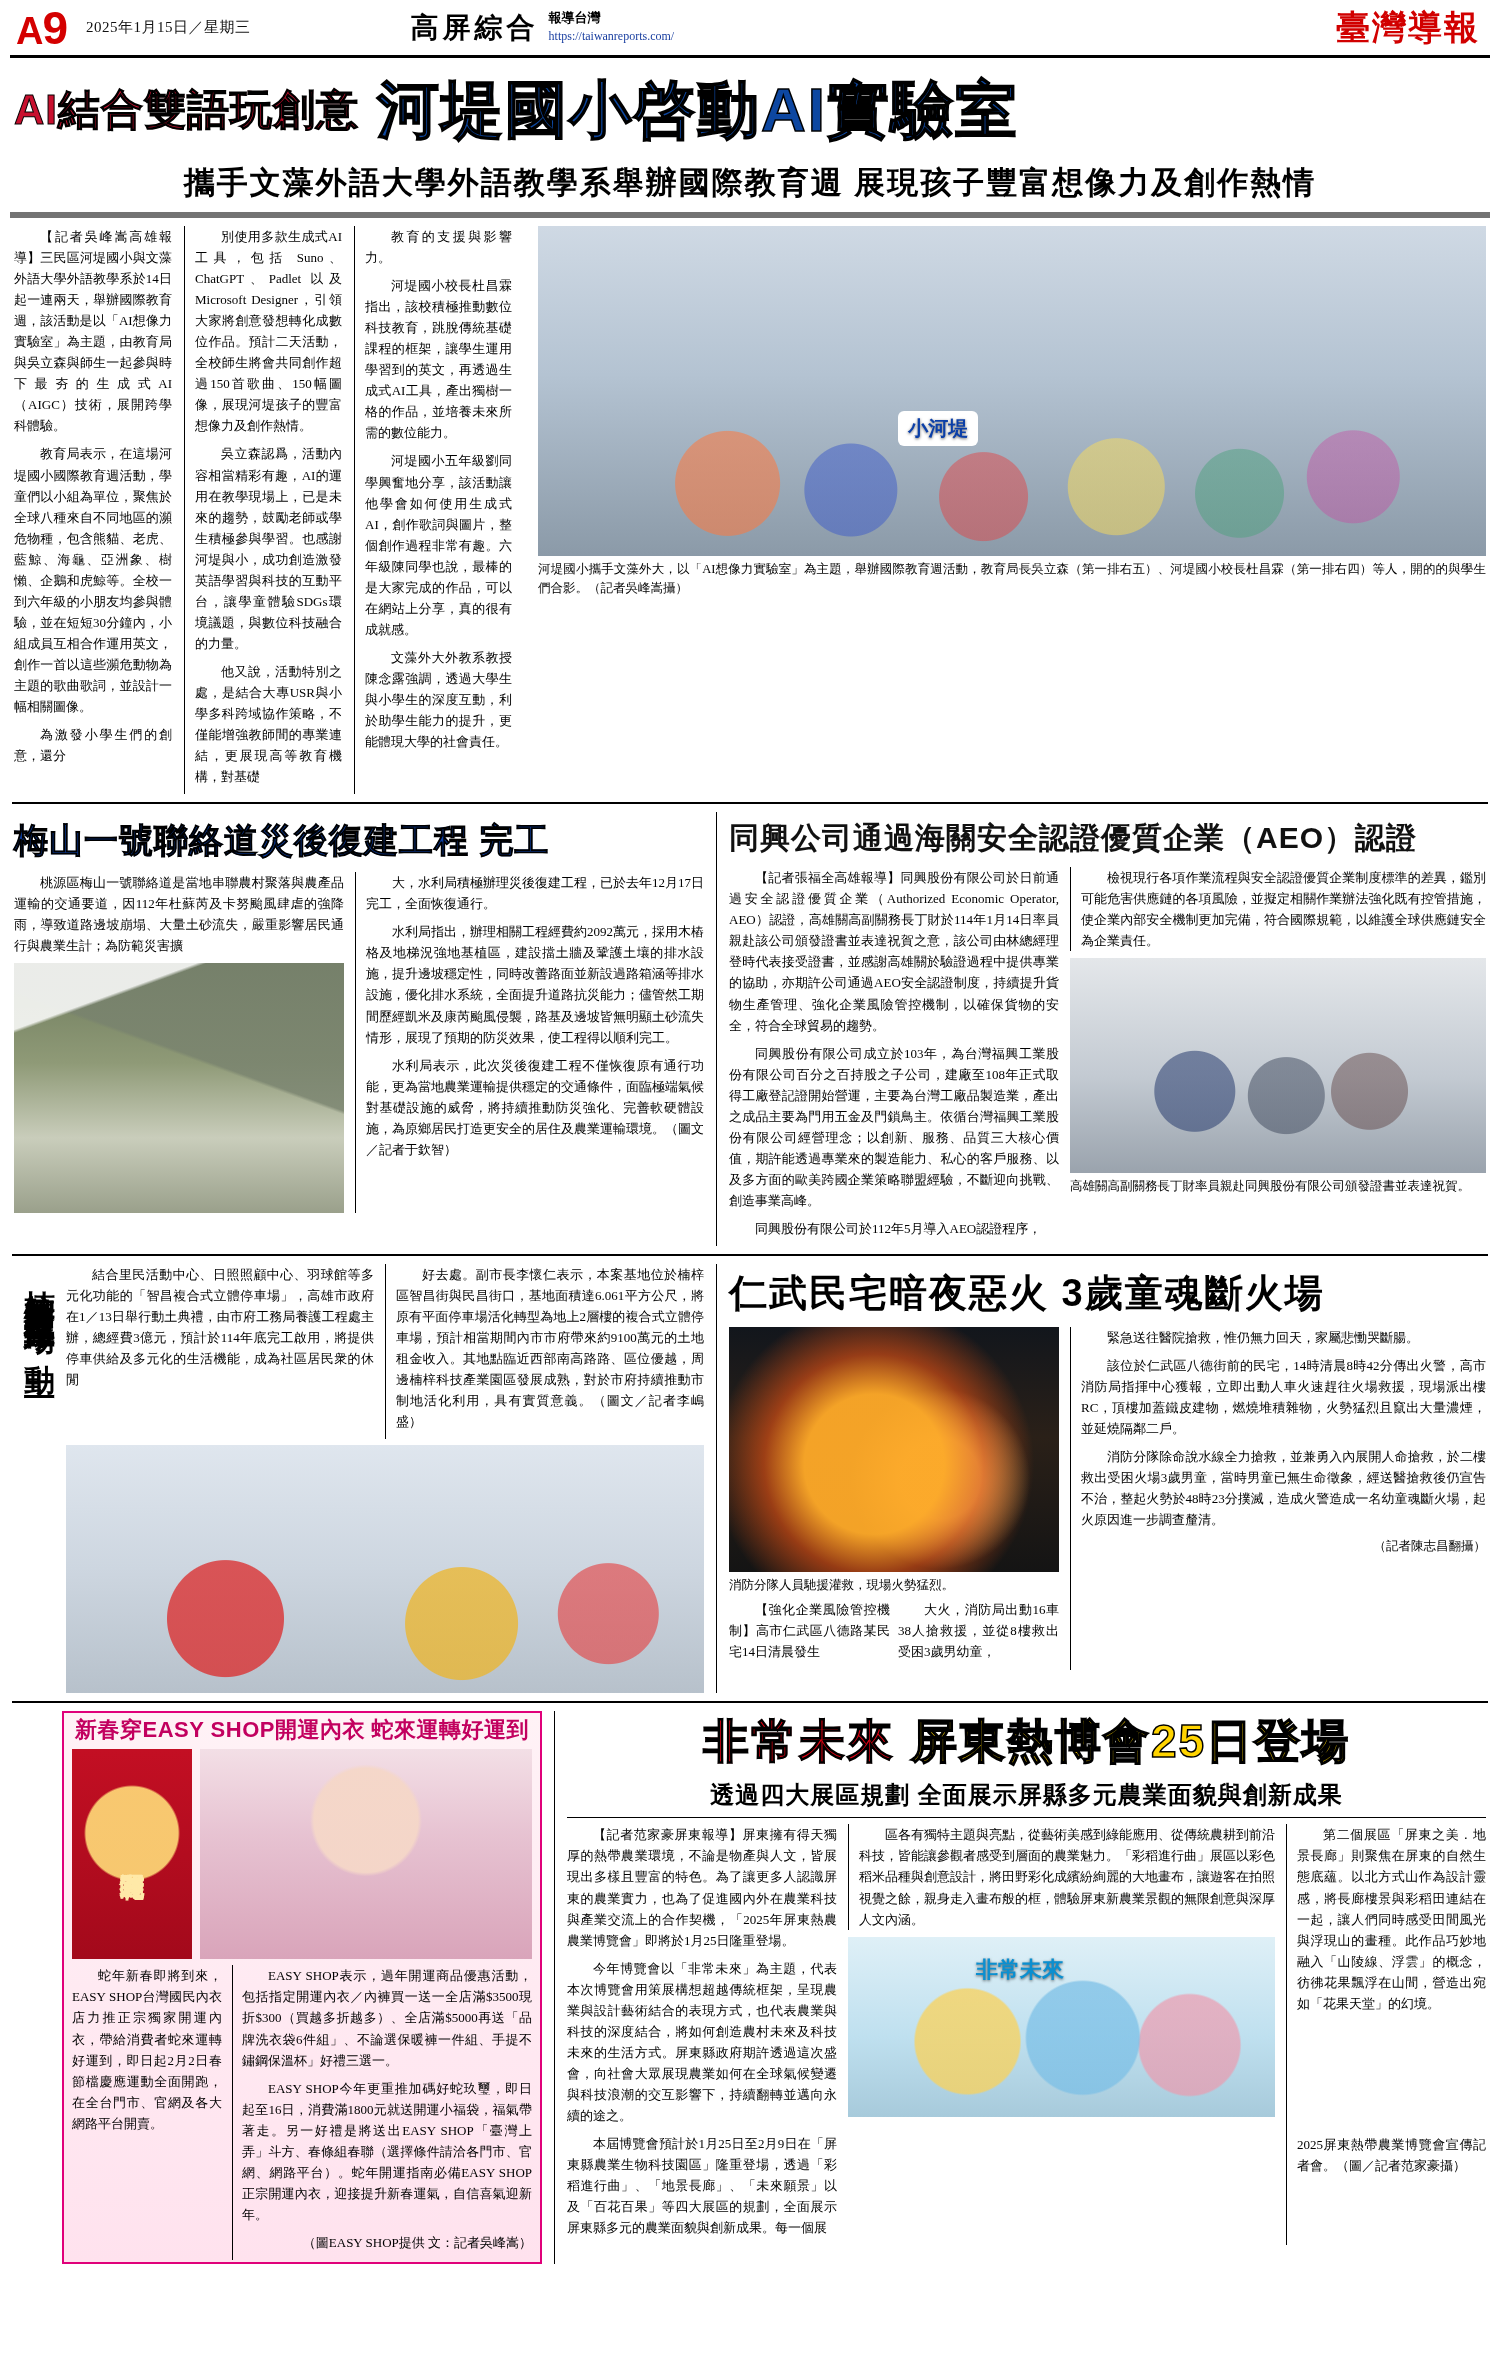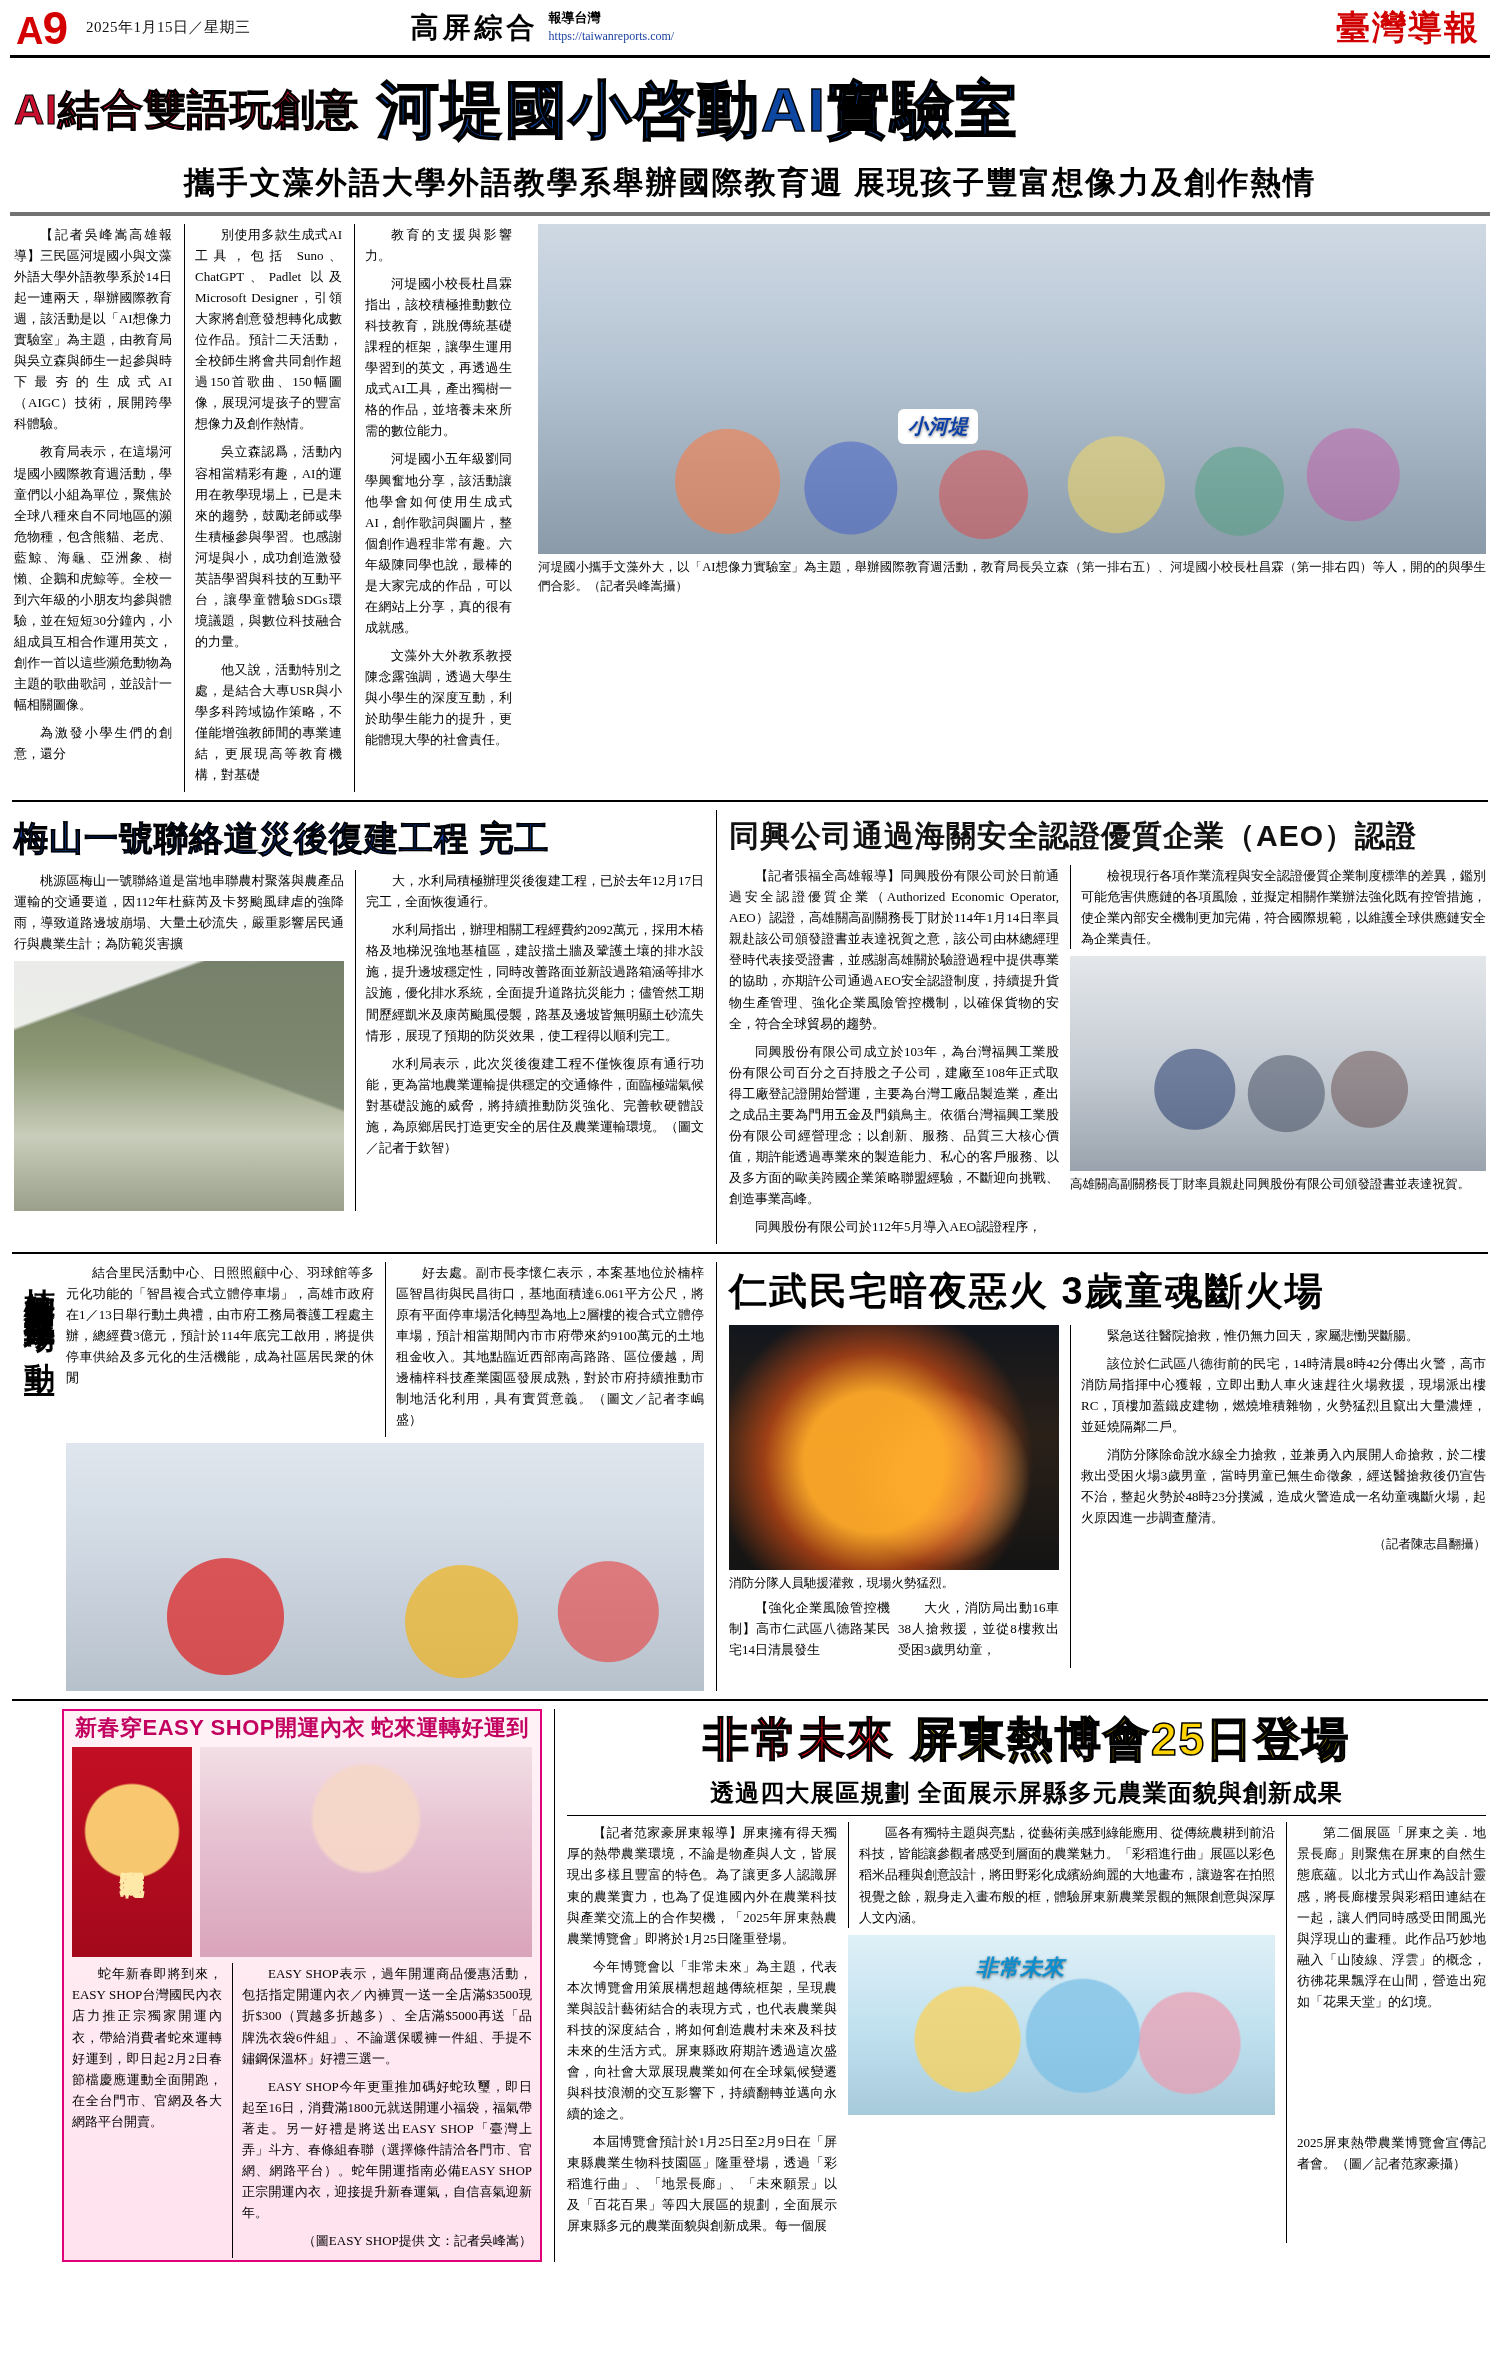--- a/index.html
+++ b/index.html
@@ -57,21 +57,21 @@
   .lead-title {
     font-size:62px; font-weight:bold; color:#0d47a1;
     -webkit-text-stroke:1.5px #000;
     font-family:"Liberation Sans", sans-serif;
     letter-spacing:2px; white-space:nowrap;
   }
   .lead-sub {
     font-size:31px; font-weight:bold; text-align:center;
     padding:6px 0 8px; letter-spacing:2px;
     font-family:"Liberation Sans", sans-serif;
-    border-bottom:4px solid #737373;
+    border-bottom:6px solid #737373;
   }
   .lead-body { display:flex; gap:24px; padding:8px 4px 0; }
   .lead-cols { display:flex; gap:12px; flex:0 0 500px; }
   .col { font-size:13px; line-height:1.62; text-align:justify; }
   .col p { margin:0 0 7px; text-indent:2em; }
   .lead-photo-wrap { flex:1; }
   .photo {
     width:100%; background:#b9c6d2; position:relative; overflow:hidden;
   }
   .cap { font-size:12.5px; line-height:1.55; margin-top:4px; text-align:justify; }
@@ -185,21 +185,21 @@
       radial-gradient(circle at 80% 60%, rgba(240,150,170,.65) 0 50px, transparent 52px),
       linear-gradient(180deg,#dff0f7 0%, #bfe0ef 55%, #a7cadb 100%);
   }
   .ph-redposter {
     background:
       radial-gradient(circle at 50% 40%, rgba(255,220,120,.9) 0 46px, transparent 48px),
       linear-gradient(180deg,#c30f23 0%, #a3091b 100%);
   }
   .badge-ov {
     position:absolute; color:#fff; font-weight:bold;
-    font-family:"Liberation Sans", sans-serif; text-shadow:0 1px 3px rgba(0,0,0,.6);font-style:italic;
+    font-family:"Liberation Sans", sans-serif; text-shadow:0 1px 3px rgba(0,0,0,.6);
   }
 </style>
 </head>
 <body>
 
 <div class="page">
 
   <div class="masthead">
     <div class="mh-page">
       <span class="a">A</span>

